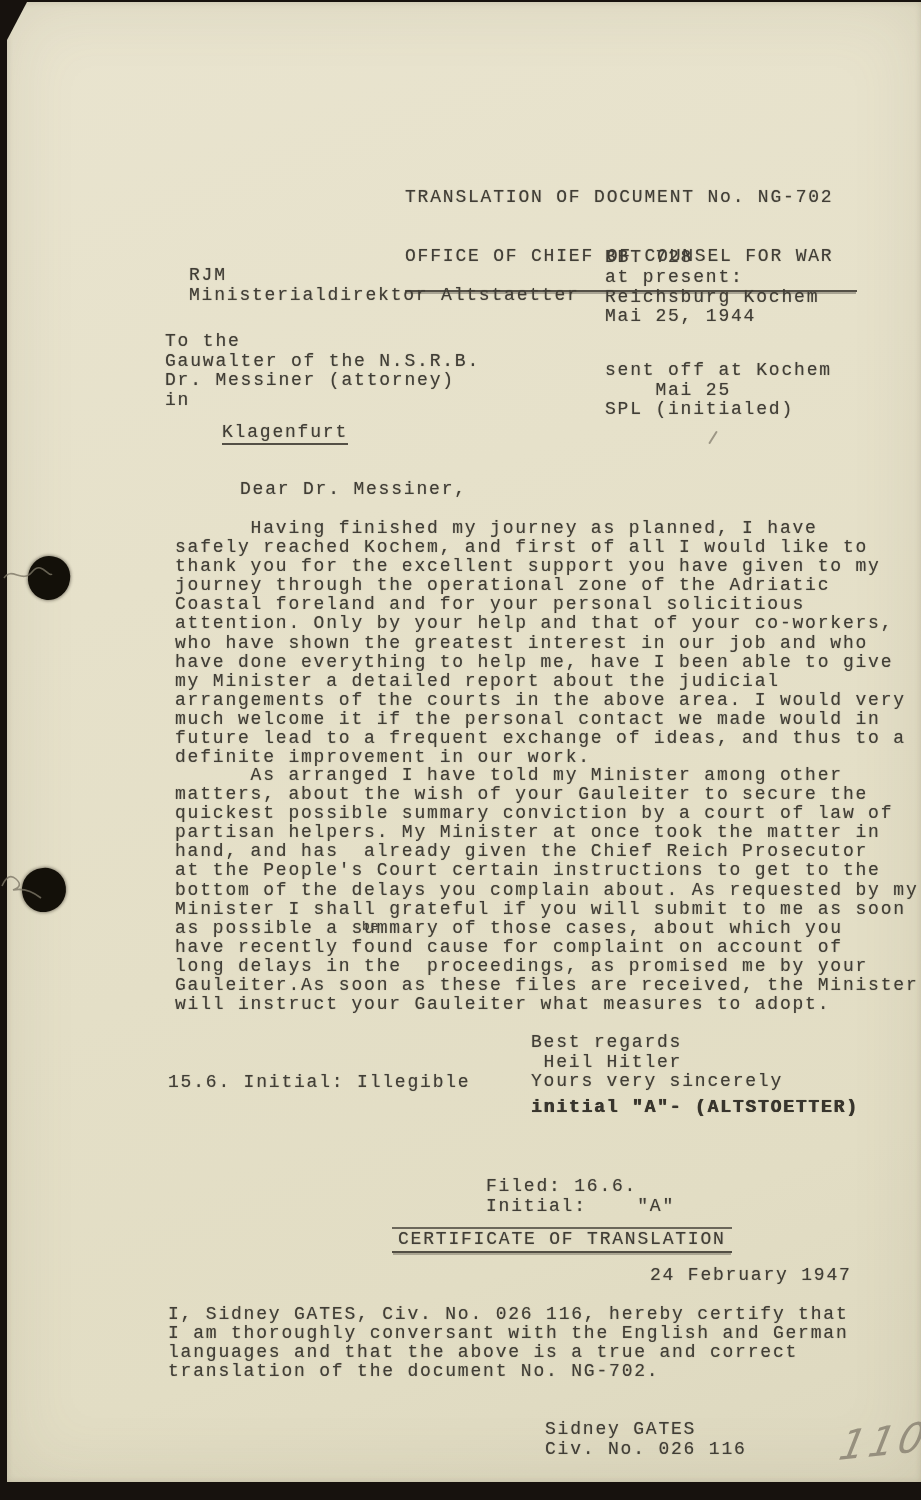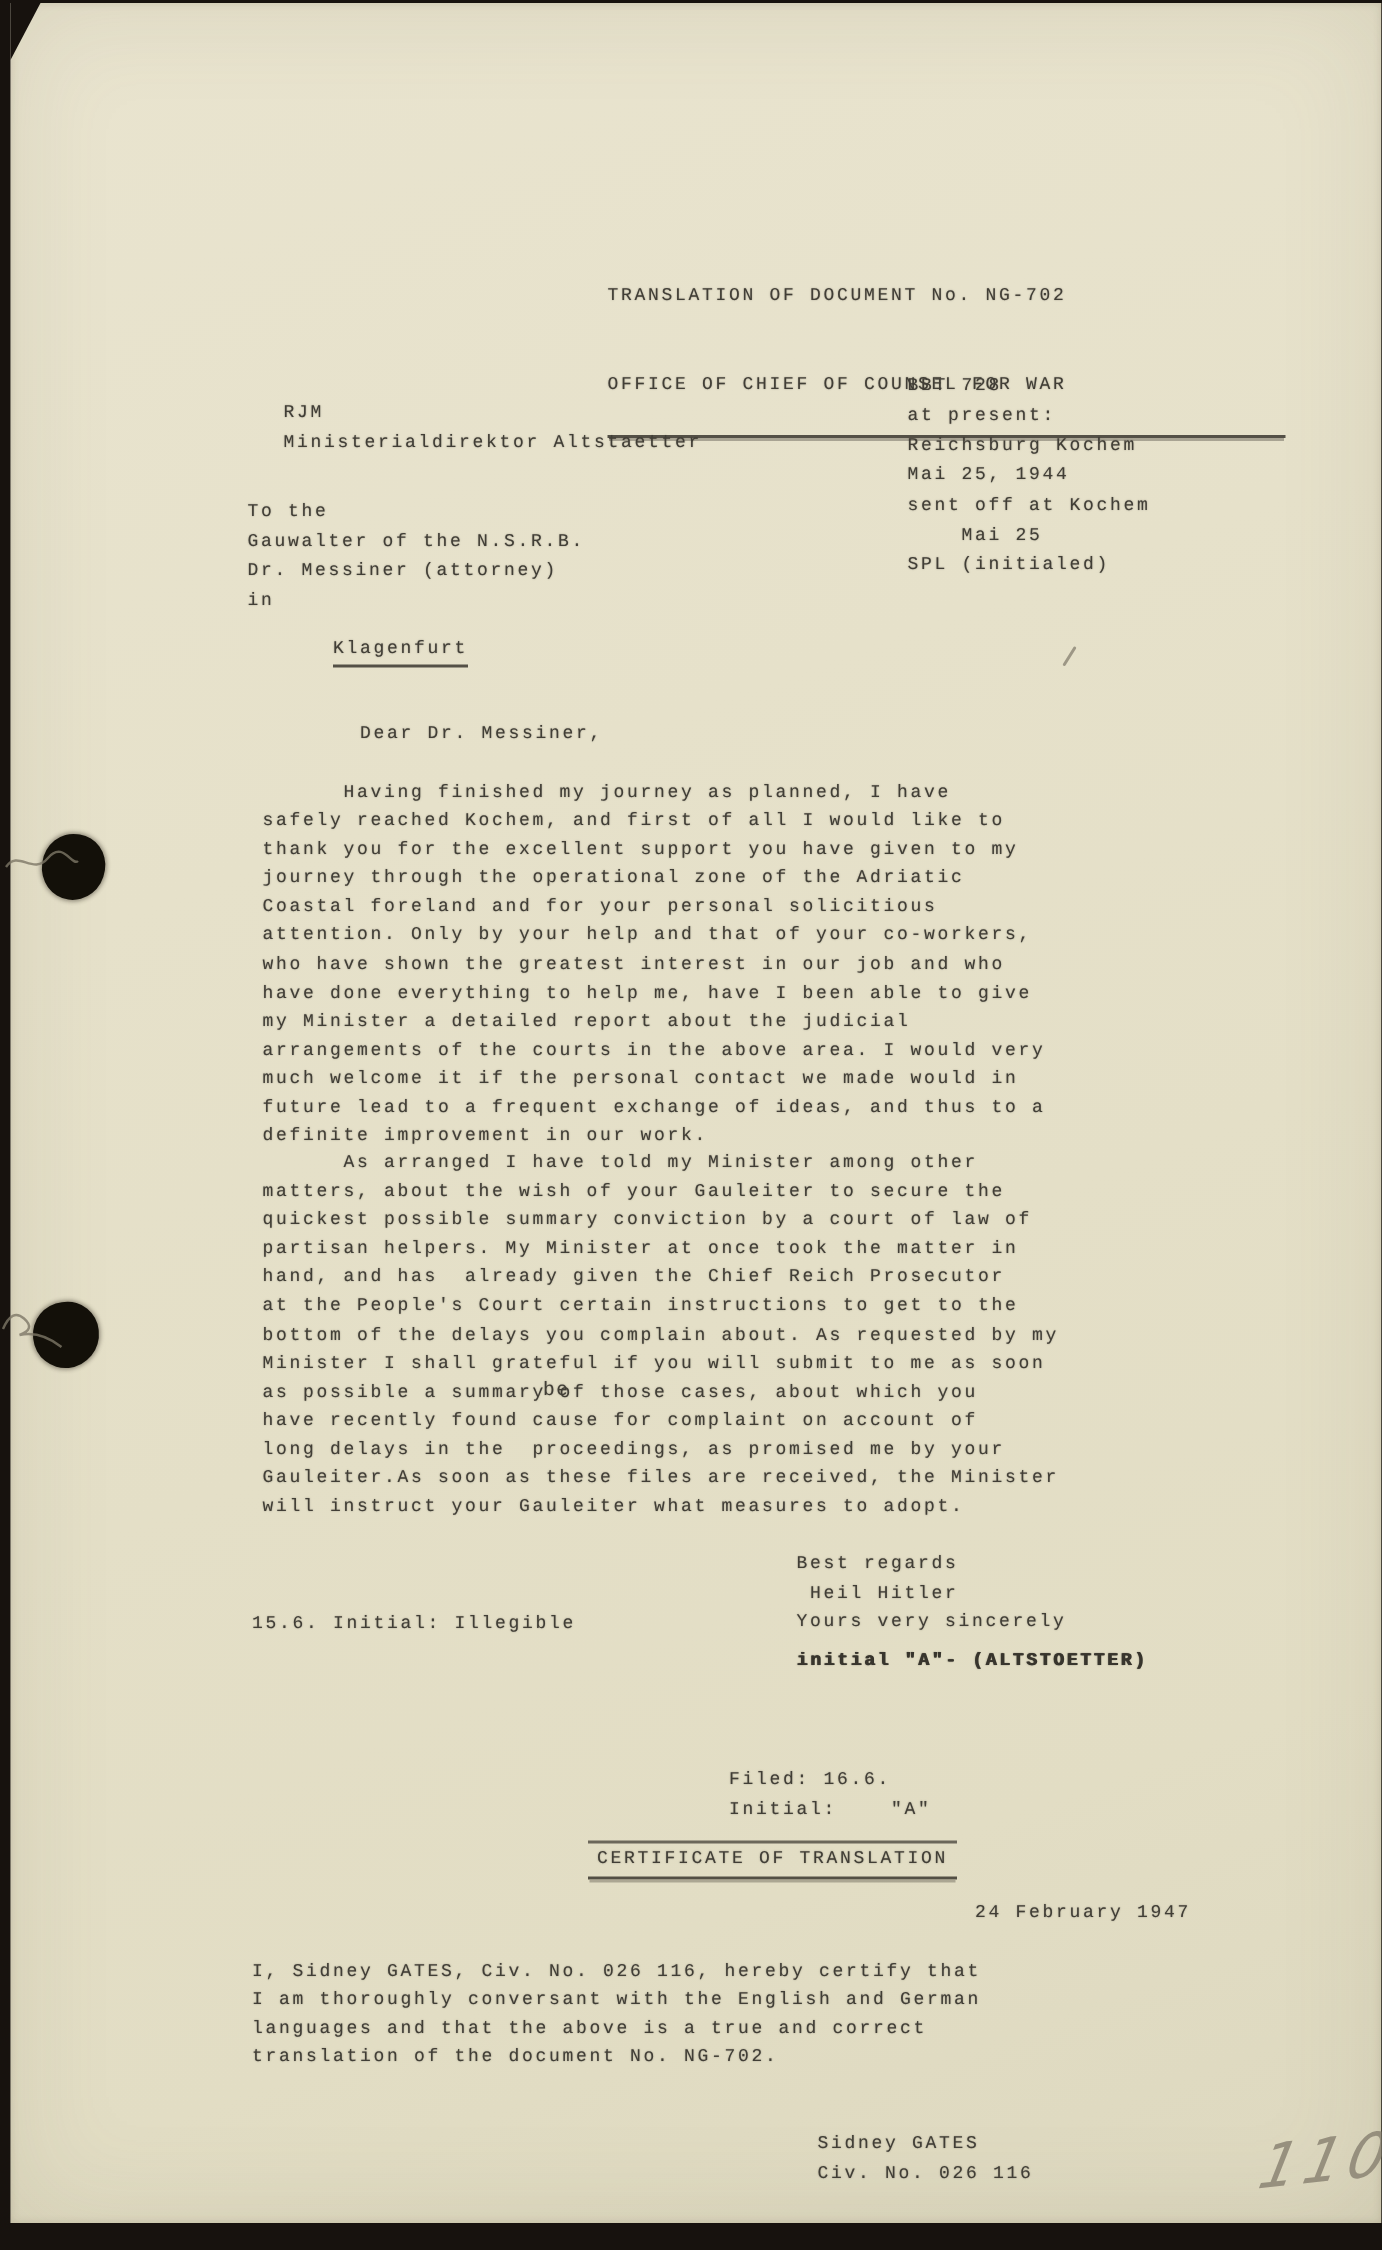--- a/index.html
+++ b/index.html
@@ -13,21 +13,21 @@
     background:linear-gradient(160deg,#e9e4cf 0%,#e6e1ca 35%,#e2ddc4 80%,#ddd8bf 100%);
     box-shadow:inset 0 0 70px rgba(115,105,75,0.14), inset 0 0 6px rgba(90,80,55,0.18);
   }
   .corner-fold{
     position:absolute;left:7px;top:2px;width:0;height:0;
     border-top:38px solid #17120e;border-right:20px solid transparent;
   }
   .tw{
     position:absolute;white-space:pre;
     font-family:"Liberation Mono", monospace;
-    font-size:12px;line-height:19.1px;letter-spacing:1.8px;
+    font-size:18px;line-height:19.1px;letter-spacing:1.8px;
     color:#413e36;
     text-shadow:0 0 1px rgba(65,62,54,0.55);
   }
   .lh195{line-height:19.5px;}
   .header-block{
     left:405px;top:149px;width:452px;padding-bottom:4px;
     border-bottom:2px solid rgba(68,64,55,0.9);
     box-shadow:0 3px 0 -1px rgba(68,64,55,0.38);
   }
   .header-line3{width:340px;text-align:center;}
@@ -81,21 +81,21 @@
 at present:
 Reichsburg Kochem
 Mai 25, 1944</div>
 
 <div class="tw lh195" style="left:165px;top:332px;">To the
 Gauwalter of the N.S.R.B.
 Dr. Messiner (attorney)
 in</div>
 <div class="tw city-underlined" style="left:222px;top:423px;">Klagenfurt</div>
 
-<div class="tw lh195" style="left:605px;top:328px;">sent off at Kochem
+<div class="tw lh195" style="left:605px;top:361px;">sent off at Kochem
     Mai 25
 SPL (initialed)</div>
 
 <div class="tw" style="left:240px;top:480px;">Dear Dr. Messiner,</div>
 
 <div class="tw" style="left:175px;top:519px;">      Having finished my journey as planned, I have
 safely reached Kochem, and first of all I would like to
 thank you for the excellent support you have given to my
 journey through the operational zone of the Adriatic
 Coastal foreland and for your personal solicitious

